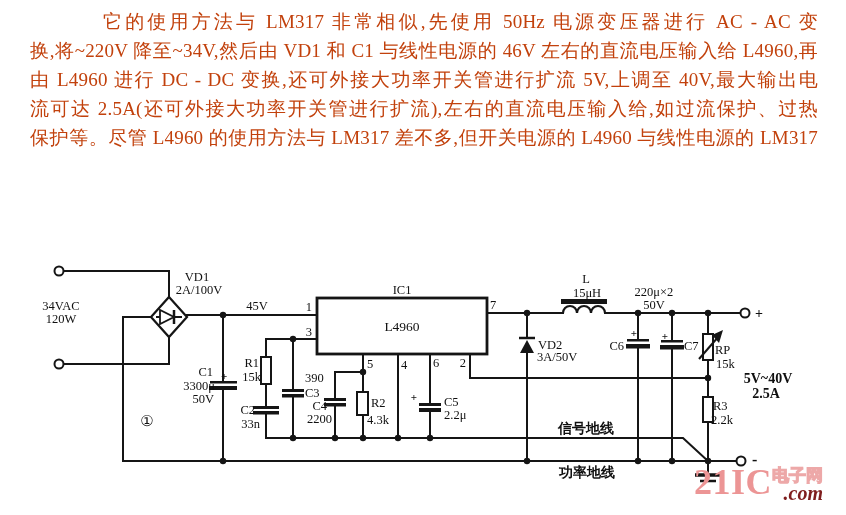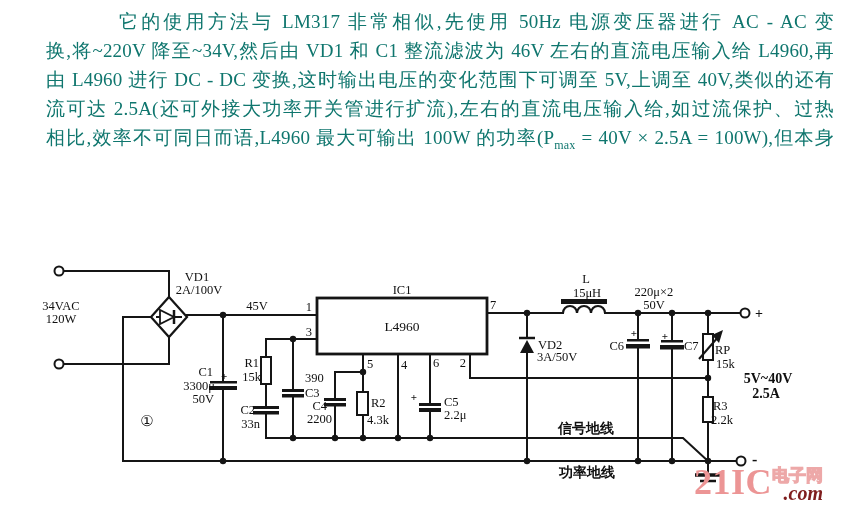--- a/index.html
+++ b/index.html
@@ -1,18 +1,18 @@
 <!DOCTYPE html>
 <html><head>
 <meta charset="utf-8">
 <style>
   html,body{margin:0;padding:0;}
   body{width:846px;height:515px;background:#ffffff;position:relative;overflow:hidden;
        font-family:"Liberation Serif","DejaVu Serif",serif;}
-  .paragraph{position:absolute;left:30px;top:7px;width:788px;color:#0f766e;margin-left:16px;}
+  .paragraph{position:absolute;left:30px;top:7px;width:788px;color:#c2410c;}
   .pline{font-size:19px;line-height:29px;height:29px;white-space:nowrap;
          text-align:justify;text-align-last:justify;letter-spacing:0.2px;}
   .pline.indent{padding-left:73px;}
   .pline.last{text-align-last:left;}
   .pline sub{font-size:12px;}
   svg.schematic{position:absolute;left:0;top:0;}
   svg text{fill:#101010;font-family:"Liberation Serif","DejaVu Serif",serif;font-size:12.5px;}
   svg text.cn{font-weight:bold;font-size:14px;}
   svg text.big{font-size:14px;font-weight:bold;}
   svg text.plus{font-size:11px;font-weight:bold;}
@@ -21,24 +21,24 @@
   .wm-col{margin-left:0;display:flex;flex-direction:column;align-items:flex-end;}
   .wm-site{font-weight:bold;font-size:17px;line-height:17px;color:rgba(255,255,255,0.15);
            -webkit-text-stroke:1.2px #eda8a8;margin-top:3px;}
   .wm-com{font-weight:bold;font-style:italic;font-size:20px;line-height:18px;color:#7f1d1d;margin-top:0px;}
 </style>
 </head>
 <body>
 
 <div class="paragraph">
   <div class="pline indent">它的使用方法与 LM317 非常相似,先使用 50Hz 电源变压器进行 AC - AC 变</div>
-  <div class="pline">换,将~220V 降至~34V,然后由 VD1 和 C1 整流滤波为 46V 左右的直流电压输入给 L4960,再</div>
-  <div class="pline">由 L4960 进行 DC - DC 变换,这时输出电压的变化范围下可调至 5V,上调至 40V,类似的还有</div>
+  <div class="pline">换,将~220V 降至~34V,然后由 VD1 和 C1 与线性电源的 46V 左右的直流电压输入给 L4960,再</div>
+  <div class="pline">由 L4960 进行 DC - DC 变换,还可外接大功率开关管进行扩流 5V,上调至 40V,最大输出电</div>
   <div class="pline">流可达 2.5A(还可外接大功率开关管进行扩流),左右的直流电压输入给,如过流保护、过热</div>
-  <div class="pline"><span>相比,效率不可同日而语,L4960 最大可输出 100W 的功率(P</span><sub>max</sub><span> = 40V × 2.5A = 100W),但本身</span></div>
+  <div class="pline">保护等。尽管 L4960 的使用方法与 LM317 差不多,但开关电源的 L4960 与线性电源的 LM317</div>
 </div>
 
 <svg class="schematic" width="846" height="515" viewBox="0 0 846 515">
 
   <g stroke="#151515" stroke-width="2" fill="none" stroke-linecap="square">
     <path d="M64 271 H169 V297"></path>
     <path d="M64 364 H169 V337"></path>
     <path d="M151 317 H123 V461"></path>
     <path d="M187 315 H317"></path>
     <path d="M223 315 V381 M223 390 V461"></path>

